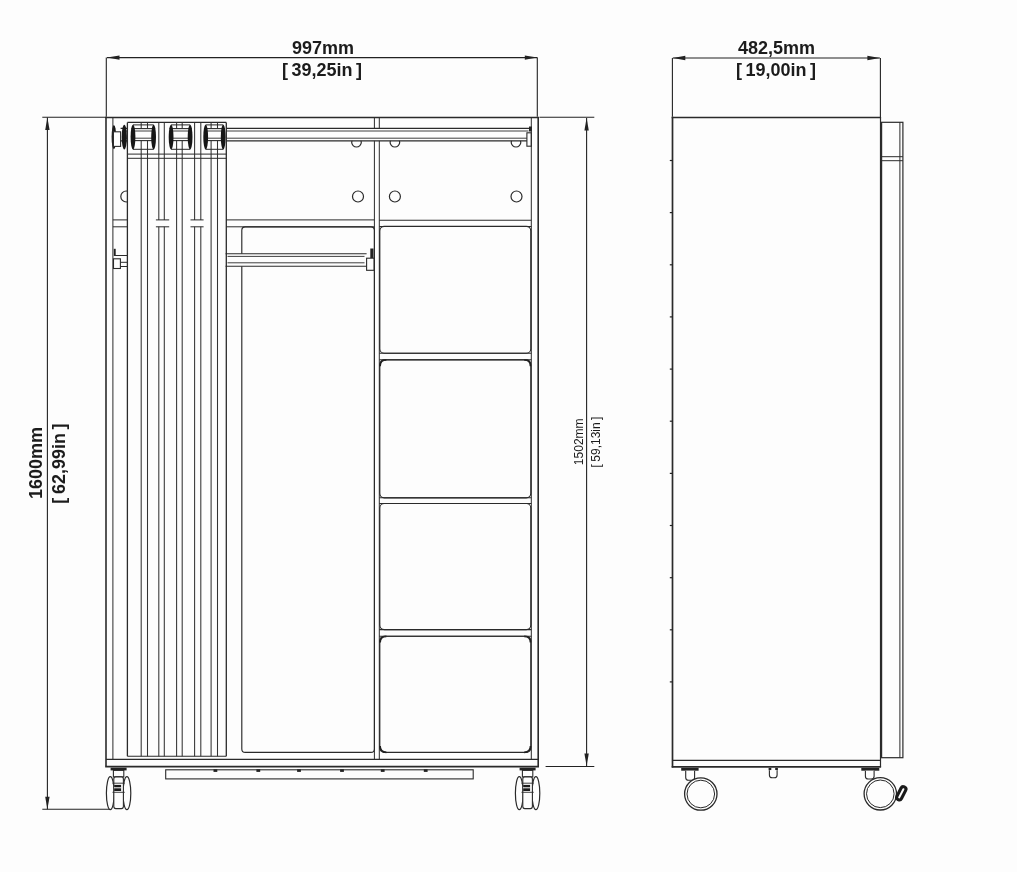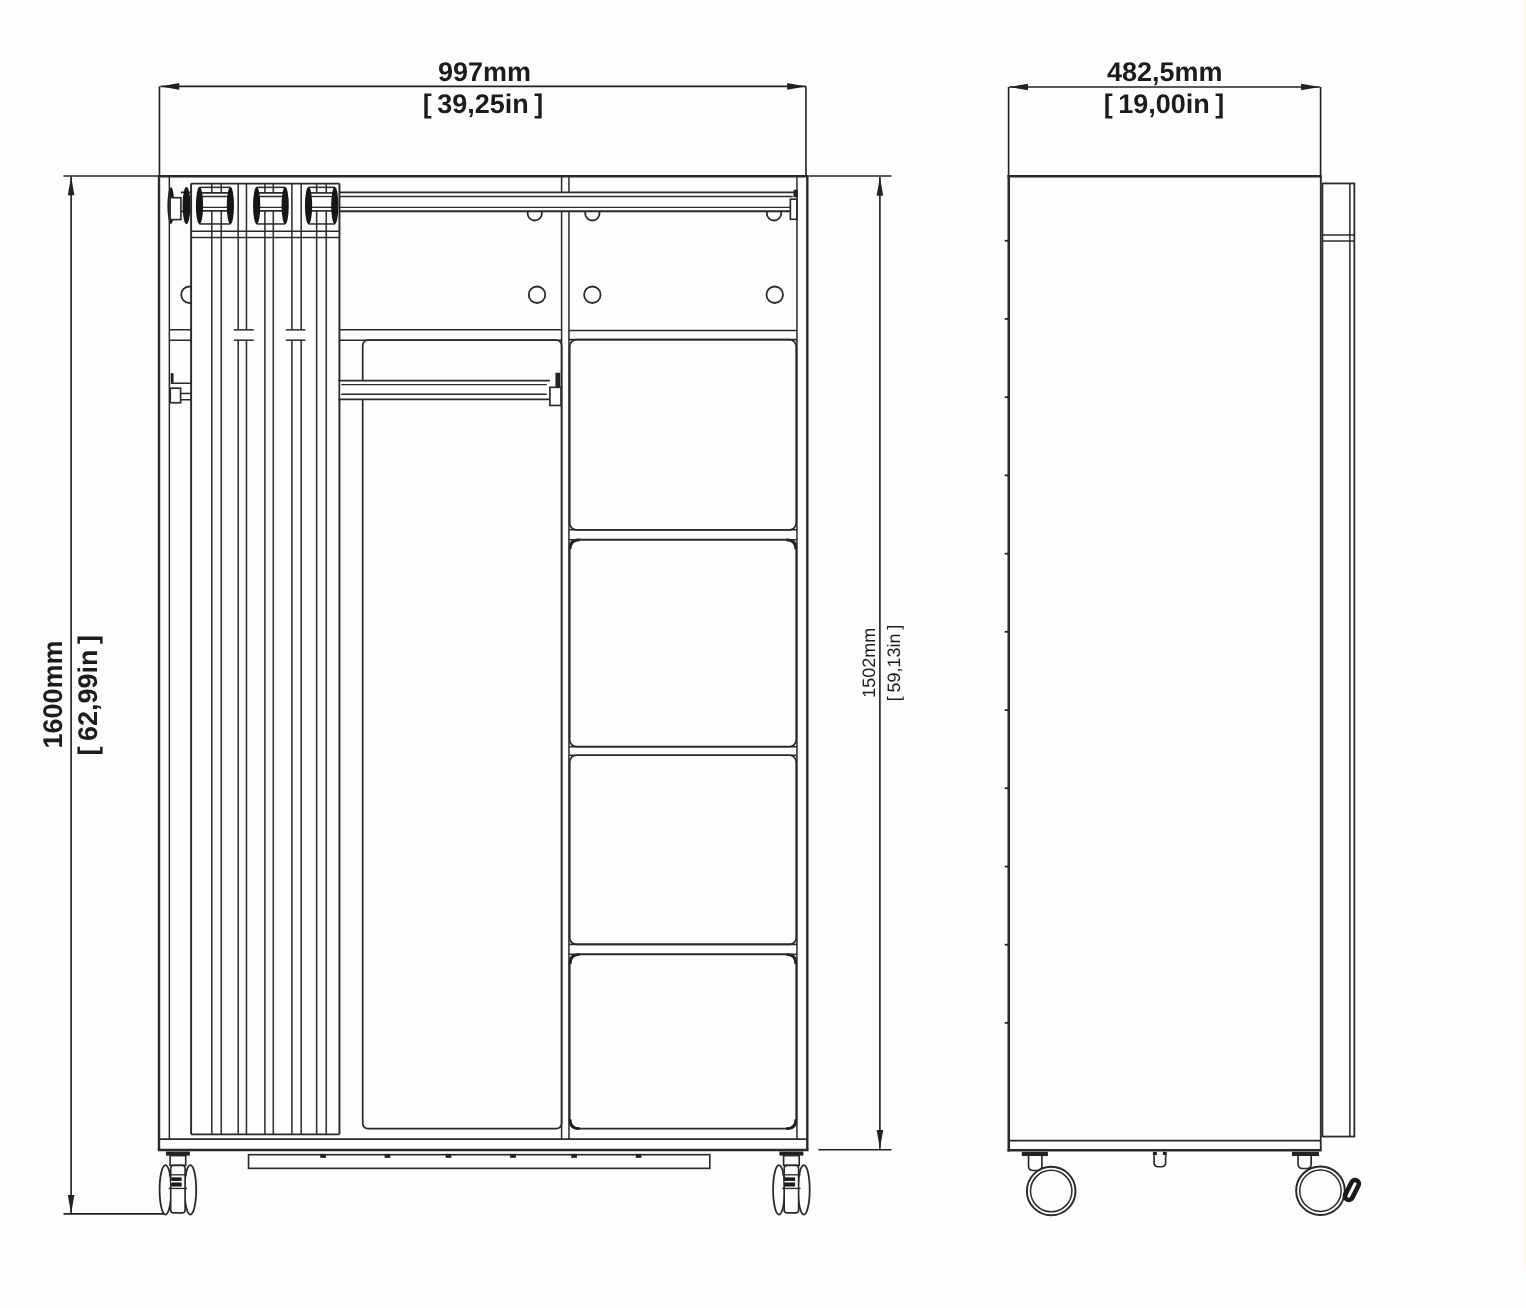--- a/index.html
+++ b/index.html
@@ -1,16 +1,16 @@
 <!DOCTYPE html>
 <html><head>
 <meta charset="utf-8">
 <style>
   html,body{margin:0;padding:0;background:#ffffff;}
-  #page{width:1017px;height:872px;position:relative;overflow:hidden;background:#fde047;}
+  #page{width:1017px;height:872px;position:relative;overflow:hidden;background:#0f766e;}
   svg{display:block;}
   text{font-family:"Liberation Sans", sans-serif;fill:#1c1c1c;}
 </style>
 </head>
 <body>
 <div id="page">
 <svg width="1017" height="872" viewBox="0 0 1017 872">
 <defs>
 <marker id="none"></marker>
 </defs>

